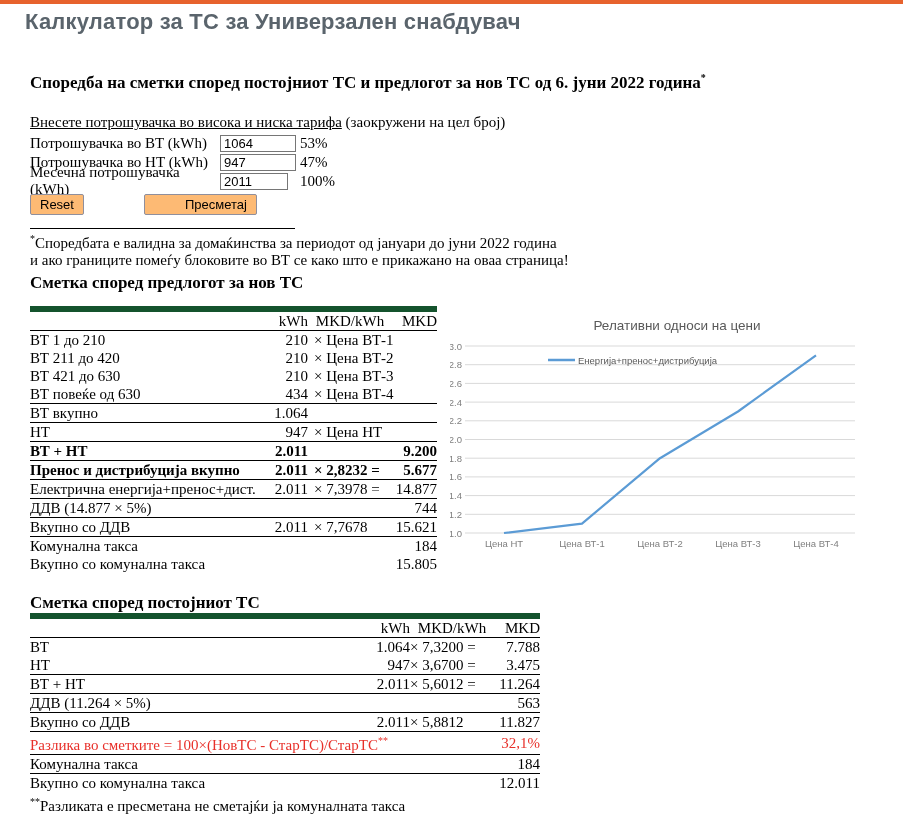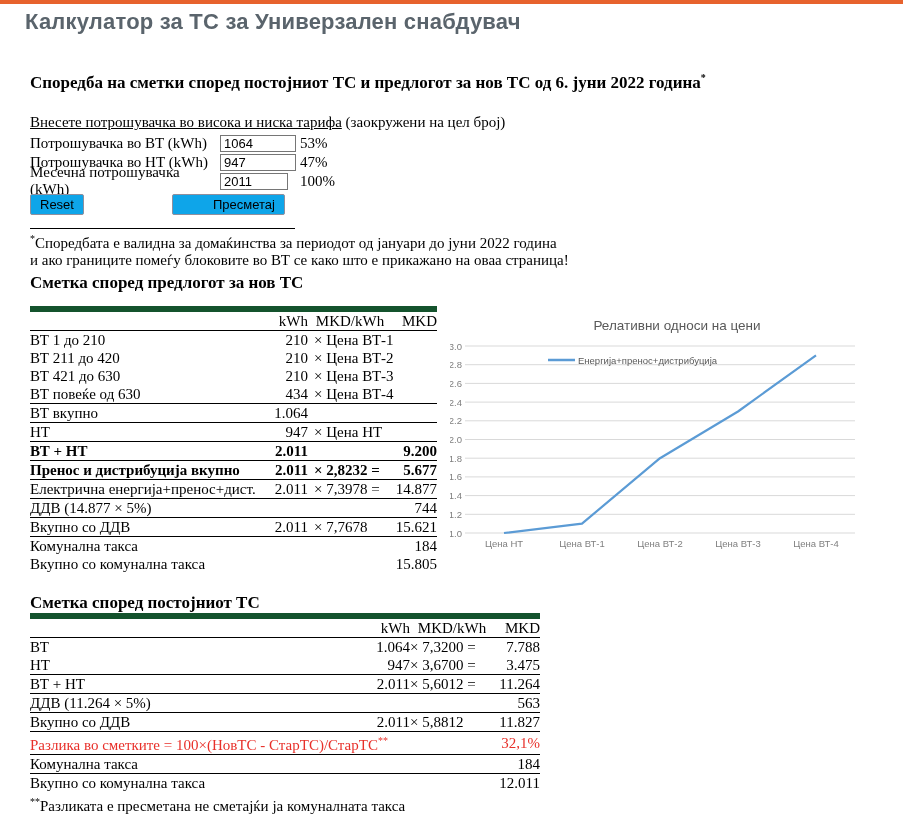--- a/index.html
+++ b/index.html
@@ -24,24 +24,24 @@
   .input-row input {
     font-family:"Liberation Sans","DejaVu Sans",sans-serif; font-size:13px;
     width:76px; height:17px; border:1px solid #767676; padding:0 3px; margin:0;
   }
   .input-row input.narrow { width:68px; }
   .pct { margin-left:4px; }
   .pct.gap { margin-left:12px; }
   .btn-row { display:flex; margin-top:3px; height:21px; }
   button {
     font-family:"Liberation Sans","DejaVu Sans",sans-serif; font-size:13px;
-    background:#0ea5e9; border:1px solid #8f8f9d; border-radius:2px;
+    background:#fdba74; border:1px solid #8f8f9d; border-radius:2px;
     padding:1px 9px; height:21px; cursor:pointer; color:#000;
   }
-  .btn-calc { margin-left:88px;padding-left:40px; }
+  .btn-calc { margin-left:60px;padding-left:40px; }
   .sep { width:265px; border-top:1px solid #000; margin-top:13px; }
   .footnote { font-size:15px; line-height:17px; margin-top:1px; }
   .h2 { font-size:17px; font-weight:700; margin-top:4px; }
   .h3 { font-size:17px; font-weight:700; margin-top:20px; }
   .split { position:relative; margin-top:13px; }
   table.calc { border-collapse:collapse; table-layout:fixed; border-top:6px solid #14532d; }
   table.calc th, table.calc td {
     font-size:15px; font-weight:normal; height:18px; padding:0;
     overflow:visible; white-space:nowrap; line-height:18px;
   }

